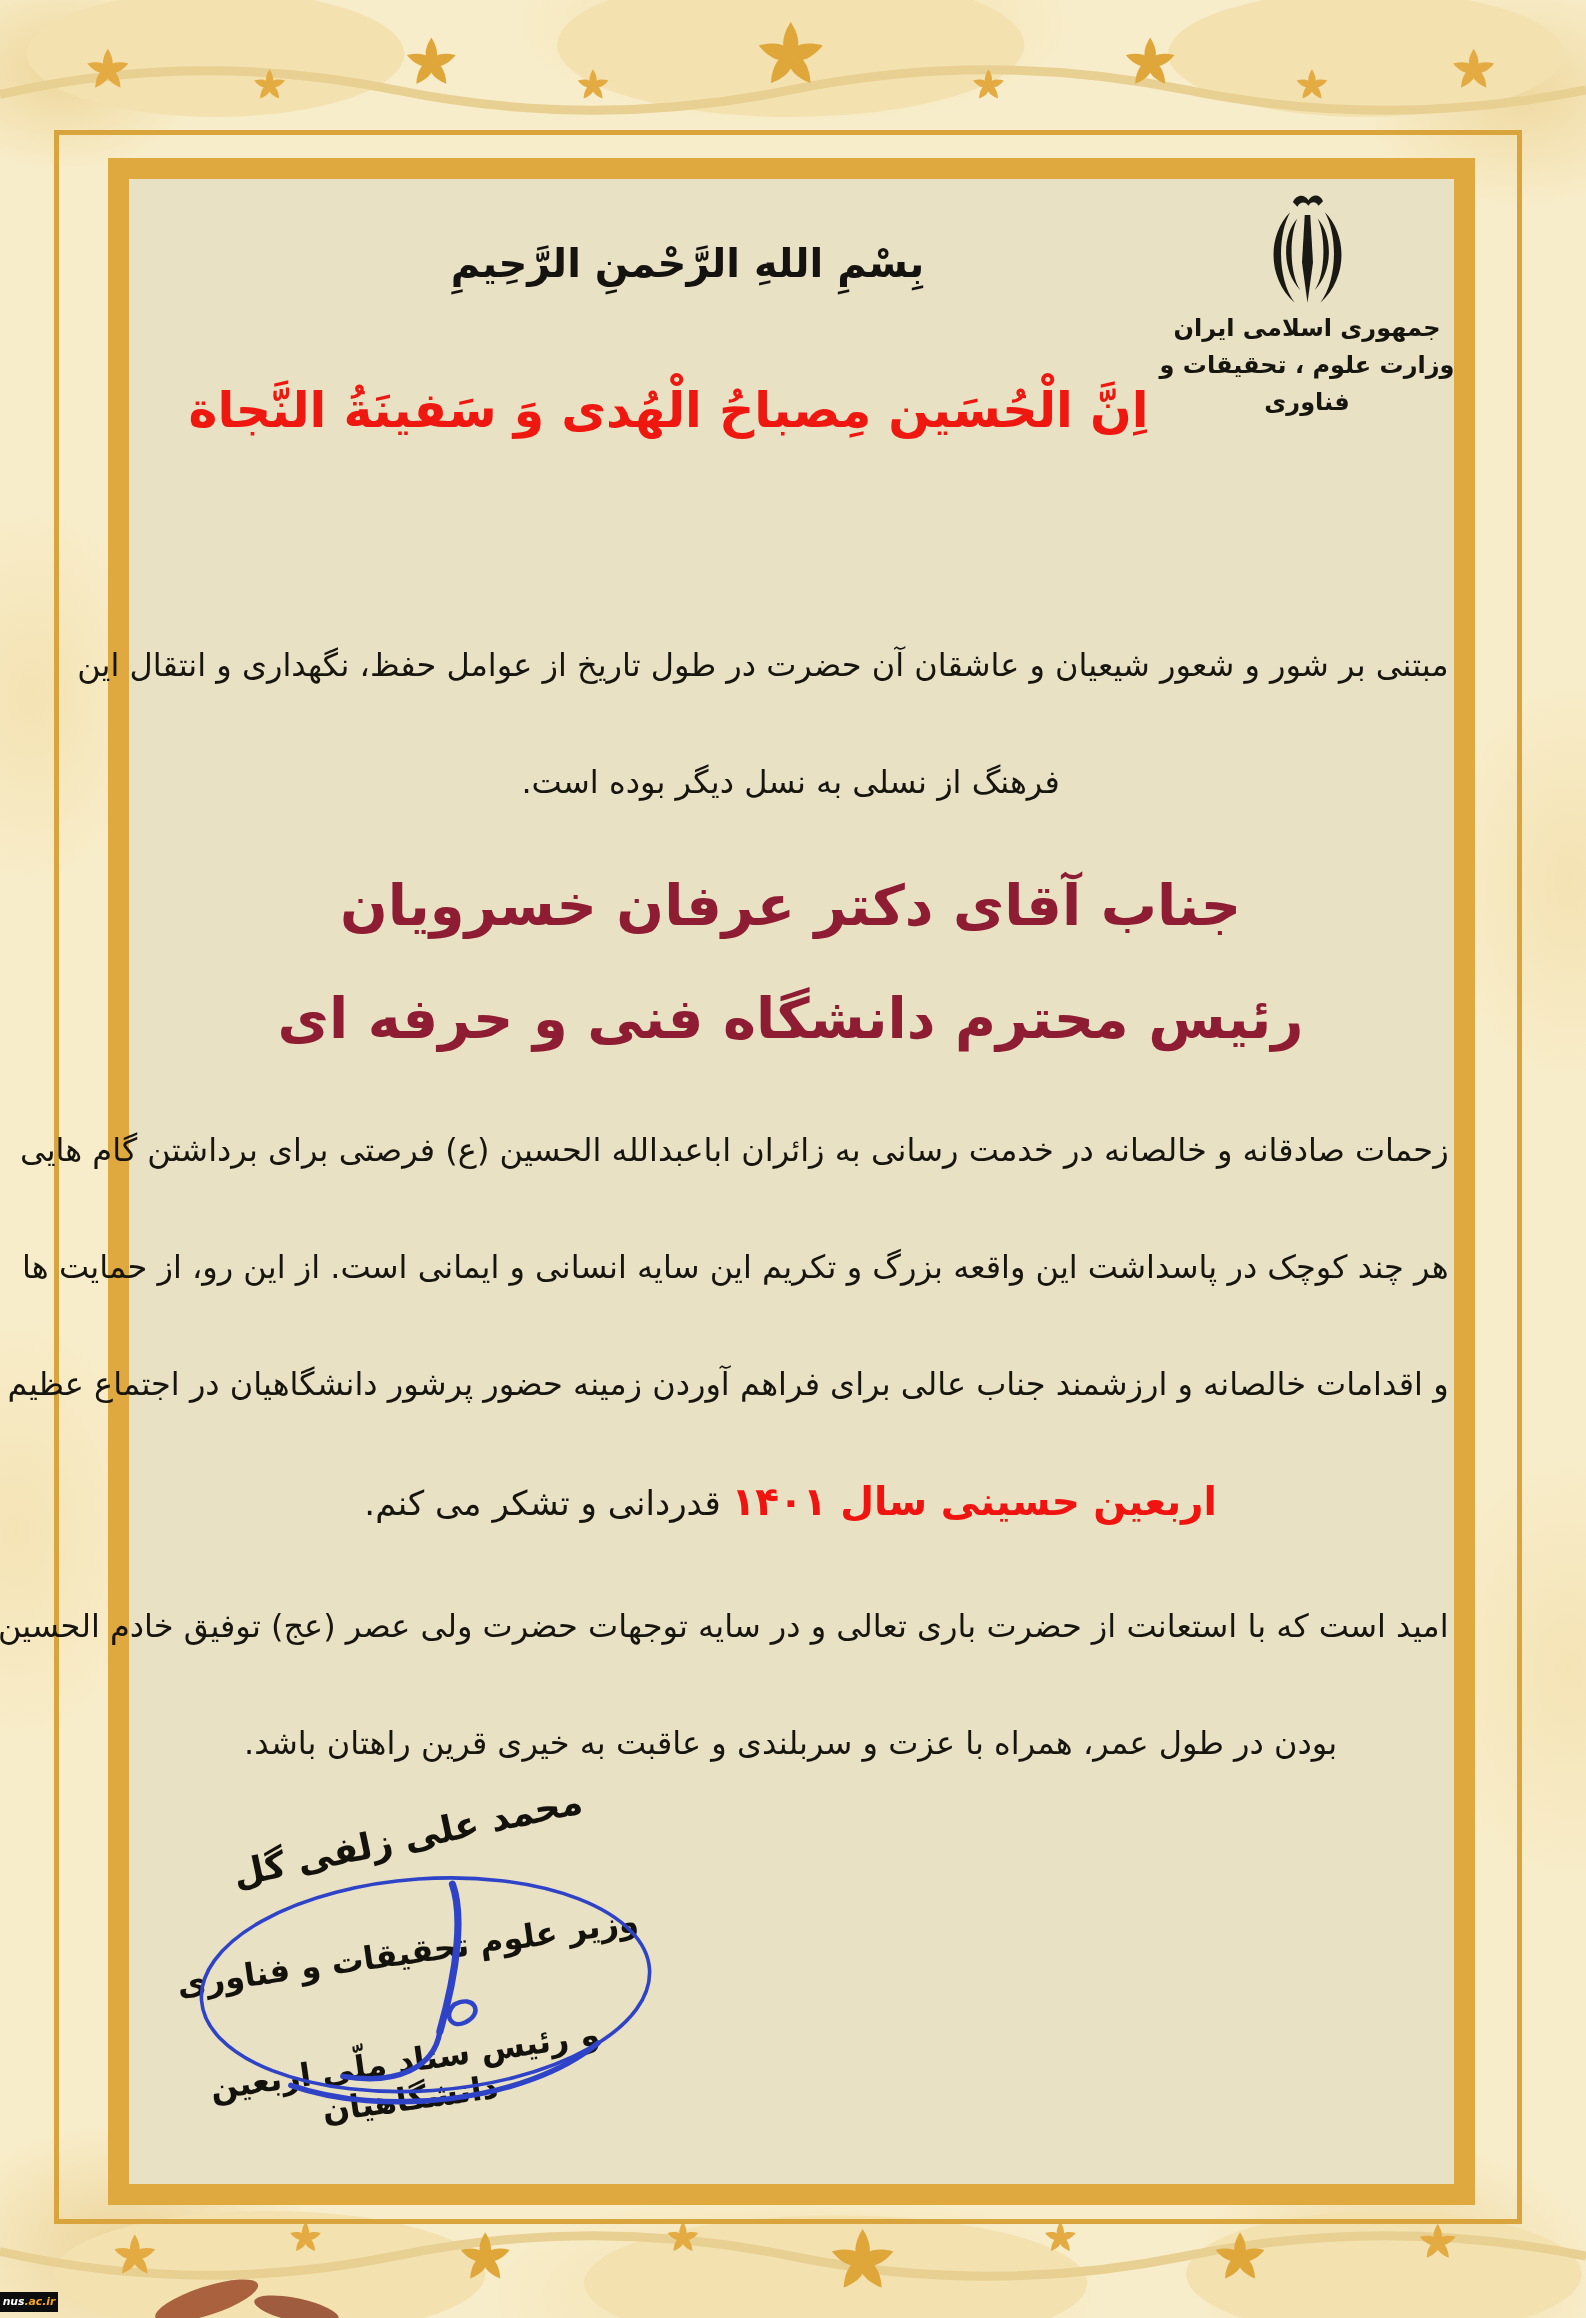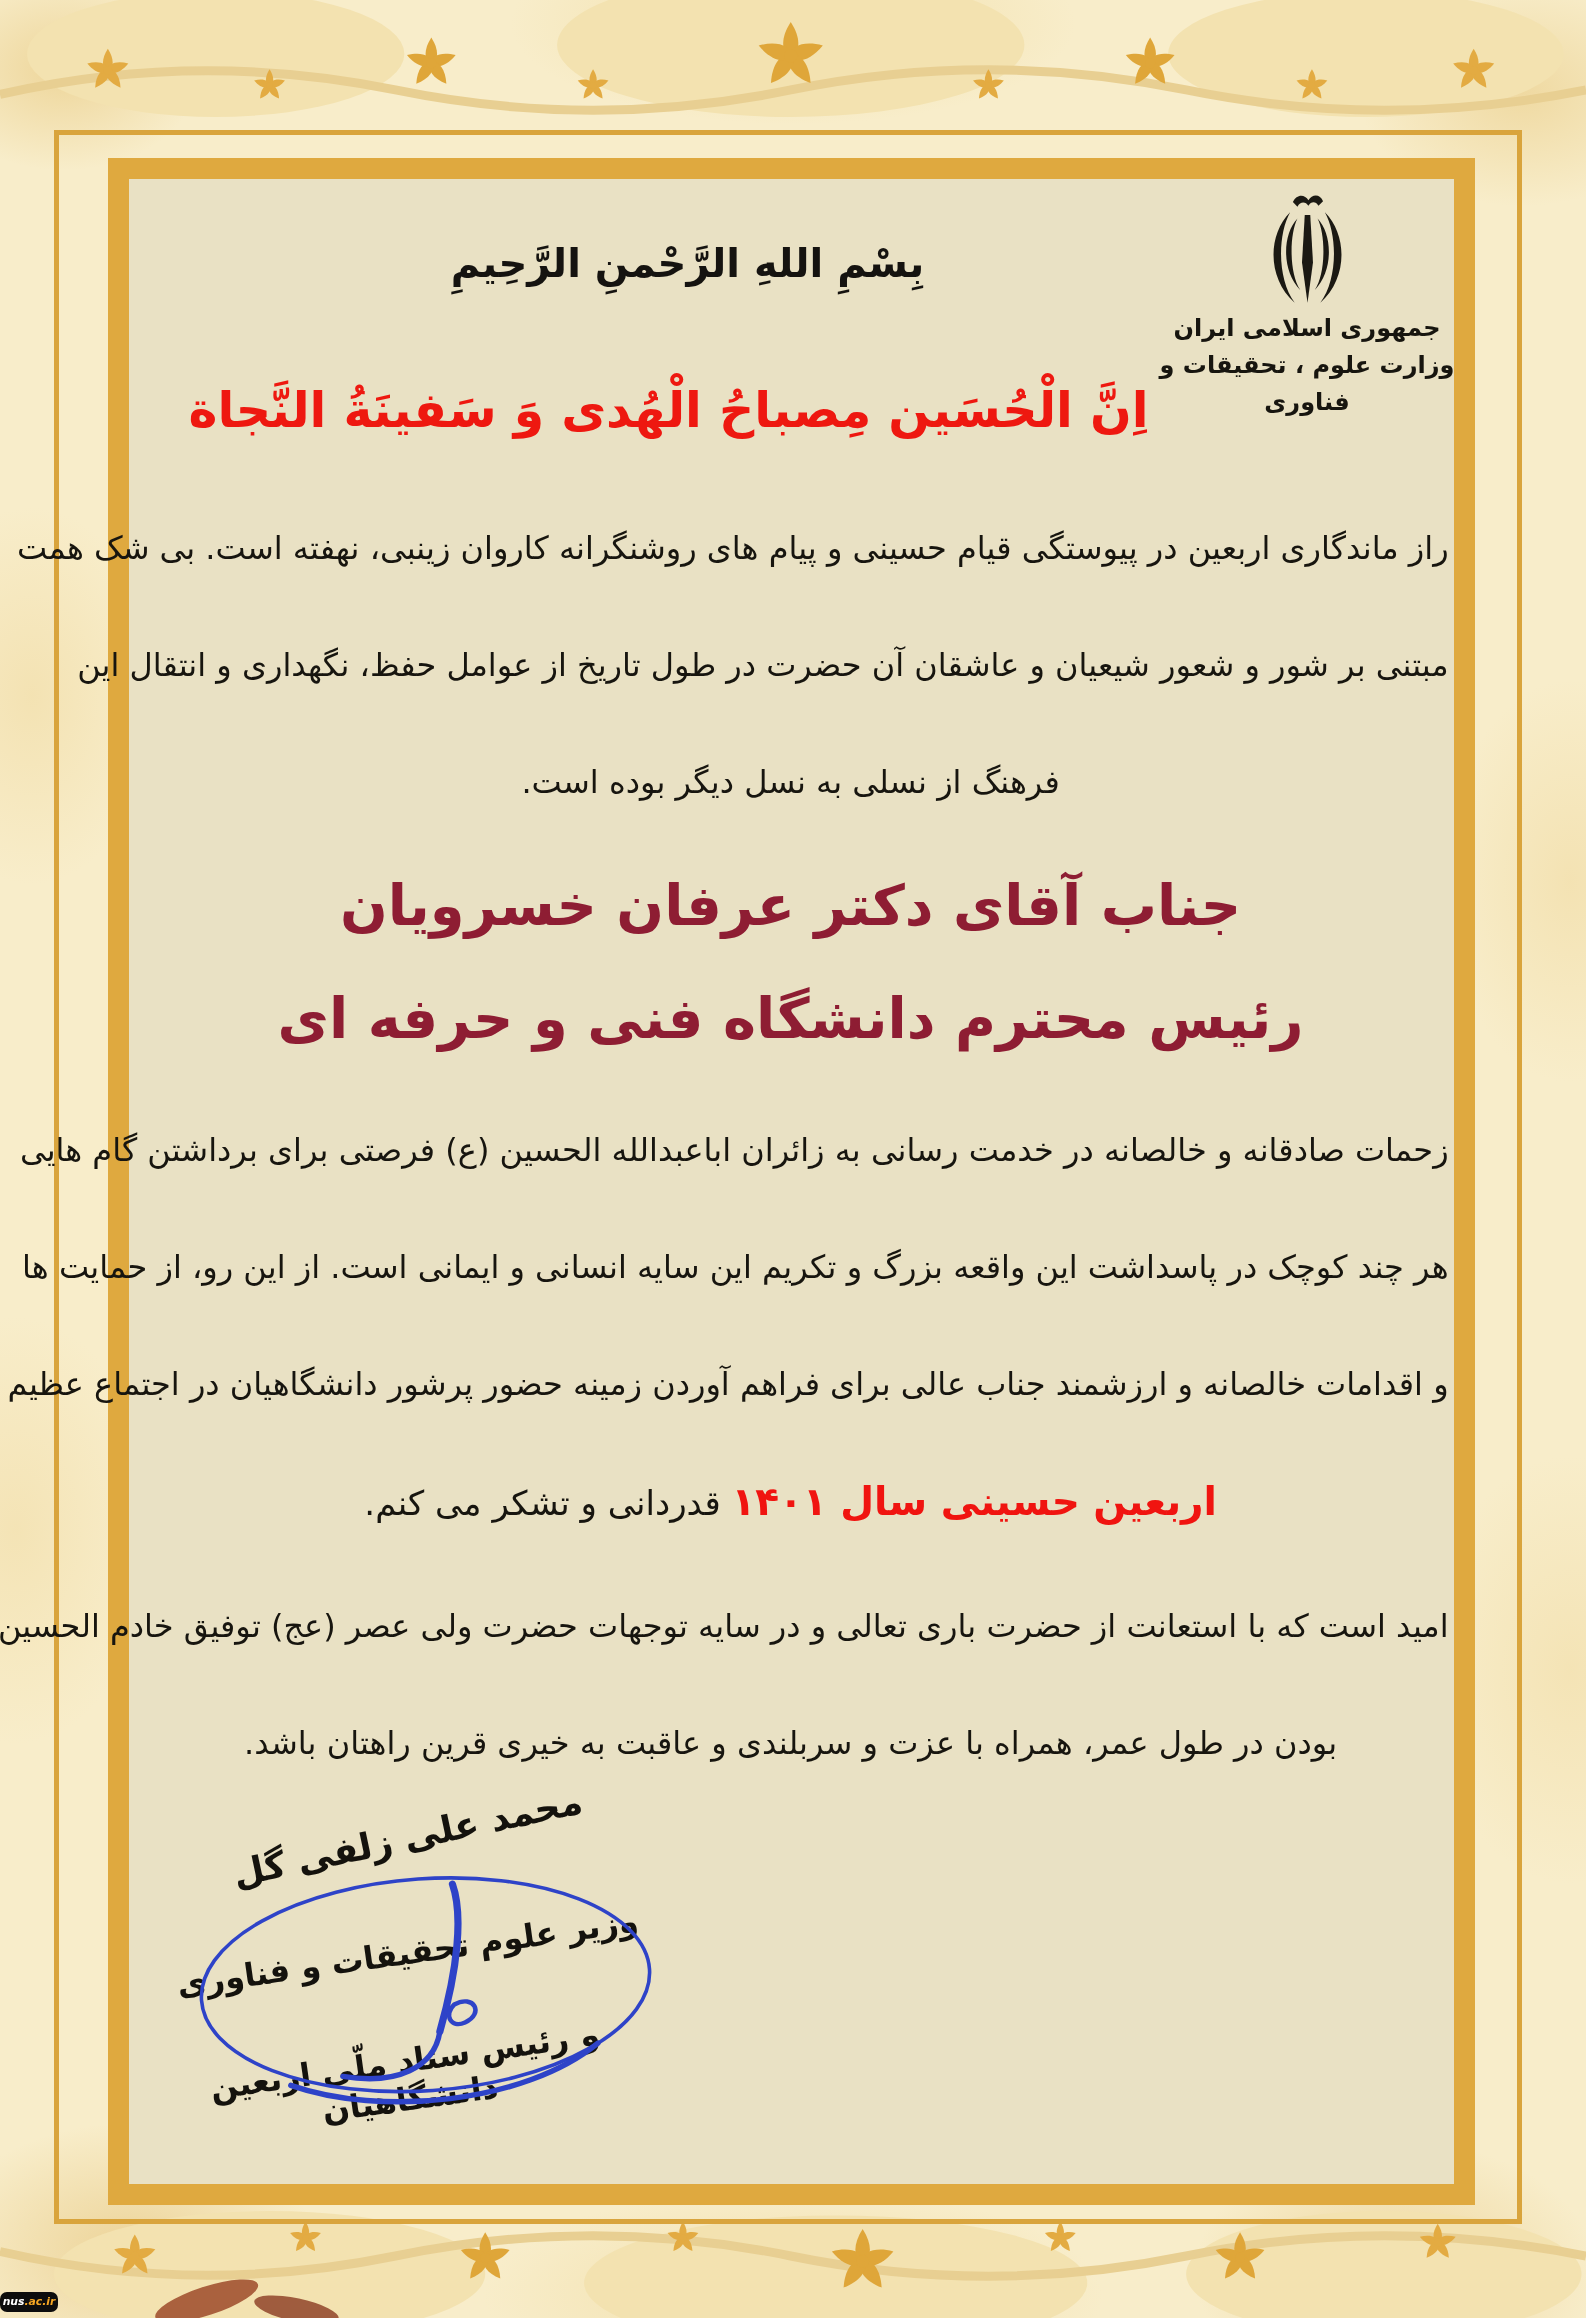--- a/index.html
+++ b/index.html
@@ -48,21 +48,21 @@
   .mixline{left:3.6px;width:1316px;height:117px;line-height:117px;font-size:34px;color:#17150f;text-align:center;text-align-last:center;white-space:nowrap;}
   .redpart{color:#f01410;font-weight:700;font-size:39px;}
   .sig{left:0;width:557px;text-align:center;color:#14120d;font-weight:700;}
   .sig-name{top:1637px;font-size:36px;transform:rotate(-12deg);}
   .sig-t1{top:1754px;font-size:32px;transform:rotate(-8deg);}
   .sig-t2{top:1862px;font-size:32px;transform:rotate(-8deg);}
   .sig-scribble{left:54px;top:1679px;}
   .watermark{
     position:absolute;left:0;top:2292px;width:58px;height:20px;background:#0d0d0d;
     color:#fff;font-size:10.8px;font-style:italic;font-weight:700;line-height:20px;
-    text-align:center;direction:ltr;letter-spacing:0;border-radius:7px;
+    text-align:center;direction:ltr;letter-spacing:0;
   }
   .watermark .wm-orange{color:#f5a623;}
 </style>
 </head>
 <body>
 
 <div id="page">
 
   <svg class="band band-top" viewBox="0 0 1765 150" aria-hidden="true">
     <defs>
@@ -127,21 +127,20 @@
         </g>
       </svg>
       <div class="emblem-cap">جمهوری اسلامی ایران</div>
       <div class="emblem-cap">وزارت علوم ، تحقیقات و فناوری</div>
     </div>
 
     <div class="abs center calli bismillah">بِسْمِ اللهِ الرَّحْمنِ الرَّحِیمِ</div>
 
     <div class="abs center hadith">اِنَّ الْحُسَین مِصباحُ الْهُدی وَ سَفینَةُ النَّجاة</div>
 
-    <div class="abs bodyline" style="top:310px;">راز ماندگاری اربعین در پیوستگی قیام حسینی و پیام های روشنگرانه کاروان زینبی، نهفته است. بی شک همت</div>
     <div class="abs bodyline" style="top:427px;">مبتنی بر شور و شعور شیعیان و عاشقان آن حضرت در طول تاریخ از عوامل حفظ، نگهداری و انتقال این</div>
     <div class="abs bodyline lastline" style="top:544px;">فرهنگ از نسلی به نسل دیگر بوده است.</div>
 
     <div class="abs recipient" style="top:685px;">جناب آقای دکتر عرفان خسرویان</div>
     <div class="abs bodyline" style="top:912px;">زحمات صادقانه و خالصانه در خدمت رسانی به زائران اباعبدالله الحسین (ع) فرصتی برای برداشتن گام هایی</div>
 
     <div class="abs recipient" style="top:798px;">رئیس محترم دانشگاه فنی و حرفه ای</div>
     <div class="abs bodyline" style="top:1029px;">هر چند کوچک در پاسداشت این واقعه بزرگ و تکریم این سایه انسانی و ایمانی است. از این رو، از حمایت ها</div>
     <div class="abs bodyline" style="top:1146px;">و اقدامات خالصانه و ارزشمند جناب عالی برای فراهم آوردن زمینه حضور پرشور دانشگاهیان در اجتماع عظیم</div>
     <div class="abs mixline" style="top:1263px;">

